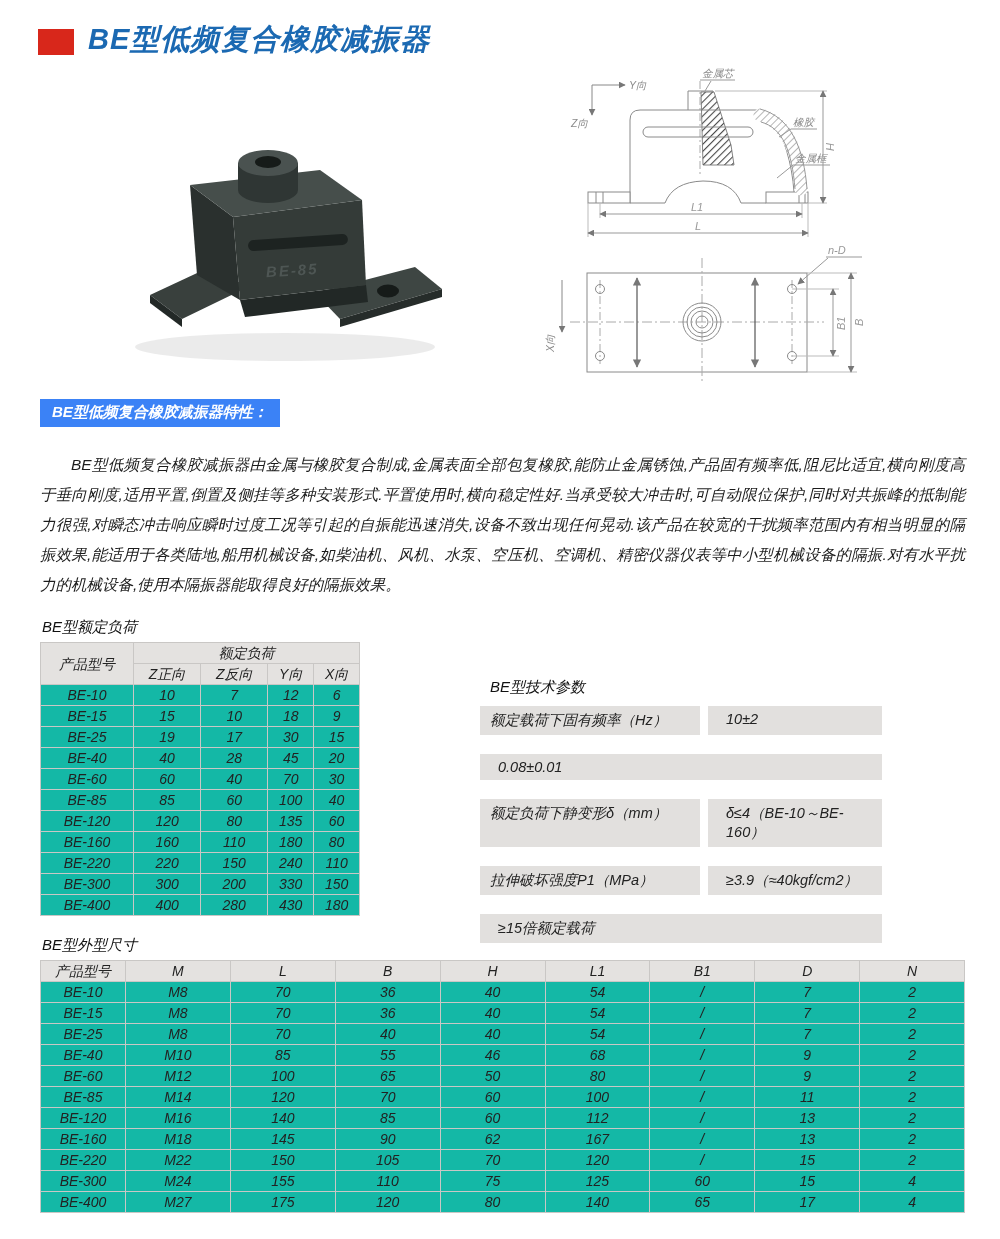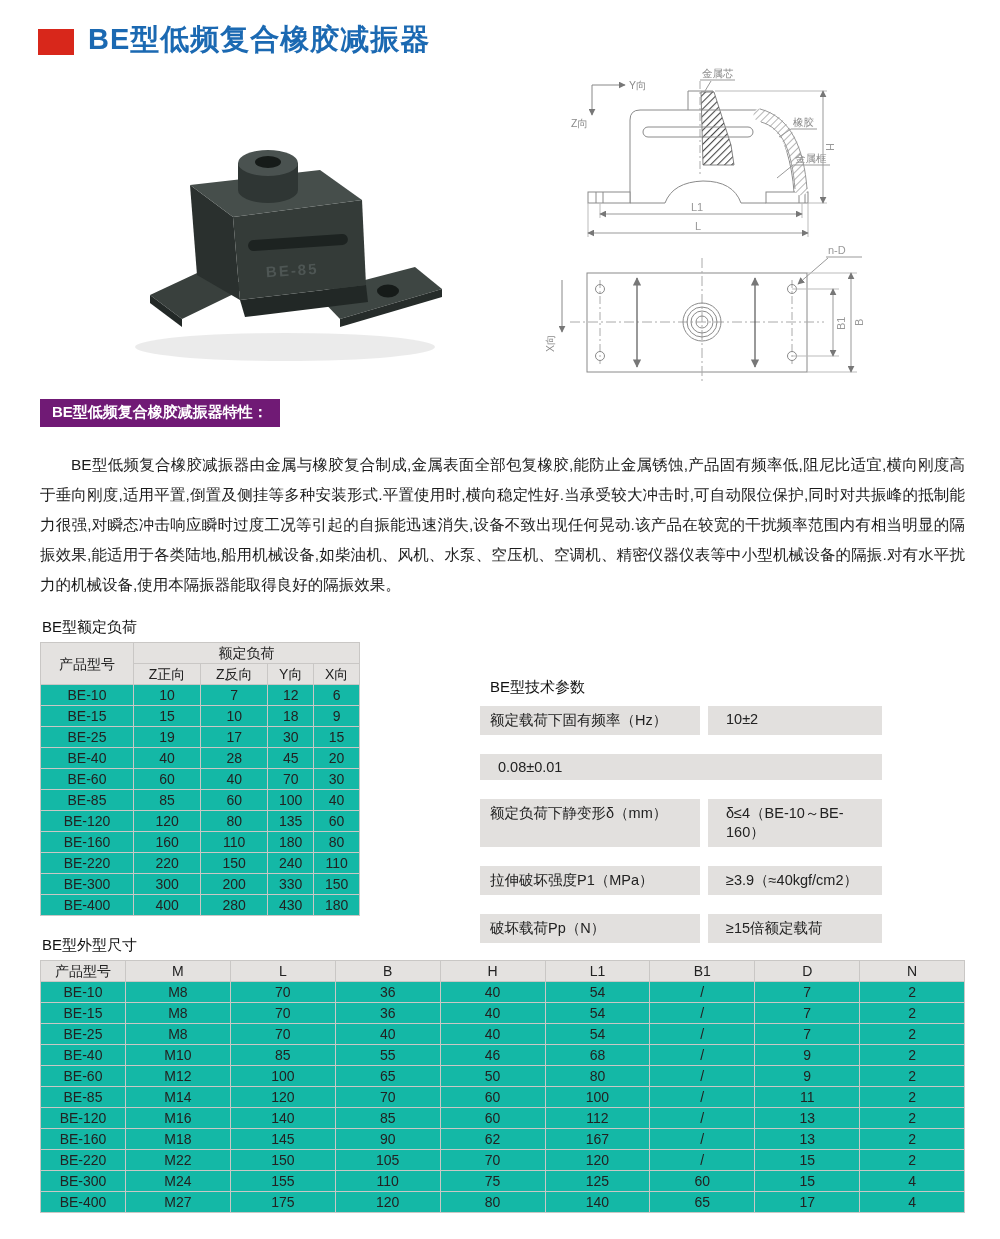--- a/index.html
+++ b/index.html
@@ -1,32 +1,32 @@
 <!DOCTYPE html>
 <html><head>
 <meta charset="utf-8">
 <style>
   html,body{margin:0;padding:0;background:#fff;}
   body{font-family:"Liberation Sans","DejaVu Sans",sans-serif;color:#1a1a1a;}
-  .page{position:relative;width:1000px;height:1239px;background:#fff;overflow:hidden;}
+  .page{position:relative;width:1000px;height:1239px;background:#fff;overflow:hidden;font-style:italic;}
 
   
   .hdr{position:absolute;left:38px;top:20px;display:flex;align-items:center;}
   .red-sq{width:36px;height:26px;background:#d8271b;margin-right:14px;margin-top:4px;}
   .title{font-size:29px;font-weight:bold;color:#1b69b2;letter-spacing:1px;}
 
   
   .photo{position:absolute;left:70px;top:95px;}
   .dwg1{position:absolute;left:555px;top:65px;}
   .dwg2{position:absolute;left:540px;top:240px;}
   svg text.dl{font-size:10.5px;fill:#8a8a8a;}
   svg text.dlb{font-size:11px;fill:#999;}
 
   
-  .banner{position:absolute;left:40px;top:399px;display:inline-block;background:#701a75;color:#fff;
+  .banner{position:absolute;left:40px;top:399px;display:inline-block;background:#3b82f6;color:#fff;
           font-size:15px;font-weight:bold;padding:4px 12px 5px 12px;}
   .para{position:absolute;left:40px;top:434px;width:925px;font-size:15.5px;line-height:30px;
         color:#1c1c1c;text-align:justify;text-indent:2em;}
 
   
   .sec-t{position:absolute;font-size:15px;color:#111;}
 
   
   table{border-collapse:collapse;background:#14b8a6;}
   th,td{border:1px solid #c9c7c5;font-size:14px;font-weight:normal;text-align:center;
@@ -284,21 +284,20 @@
       </div>
       <div class="param-row">
         <div class="param-label">额定负荷下静变形δ（mm）</div>
         <div class="param-value">δ≤4（BE-10～BE-160）</div>
       </div>
       <div class="param-row">
         <div class="param-label">拉伸破坏强度P1（MPa）</div>
         <div class="param-value">≥3.9（≈40kgf/cm2）</div>
       </div>
       <div class="param-row">
-        <div class="param-label">破坏载荷Pp（N）</div>
         <div class="param-value">≥15倍额定载荷</div>
       </div>
     </div>
 
   <div class="sec-t" style="left:42px;top:936px;">BE型外型尺寸</div>
   <table class="tbl-dim">
     <thead>
       <tr>
           <th>产品型号</th>
           <th>M</th>

